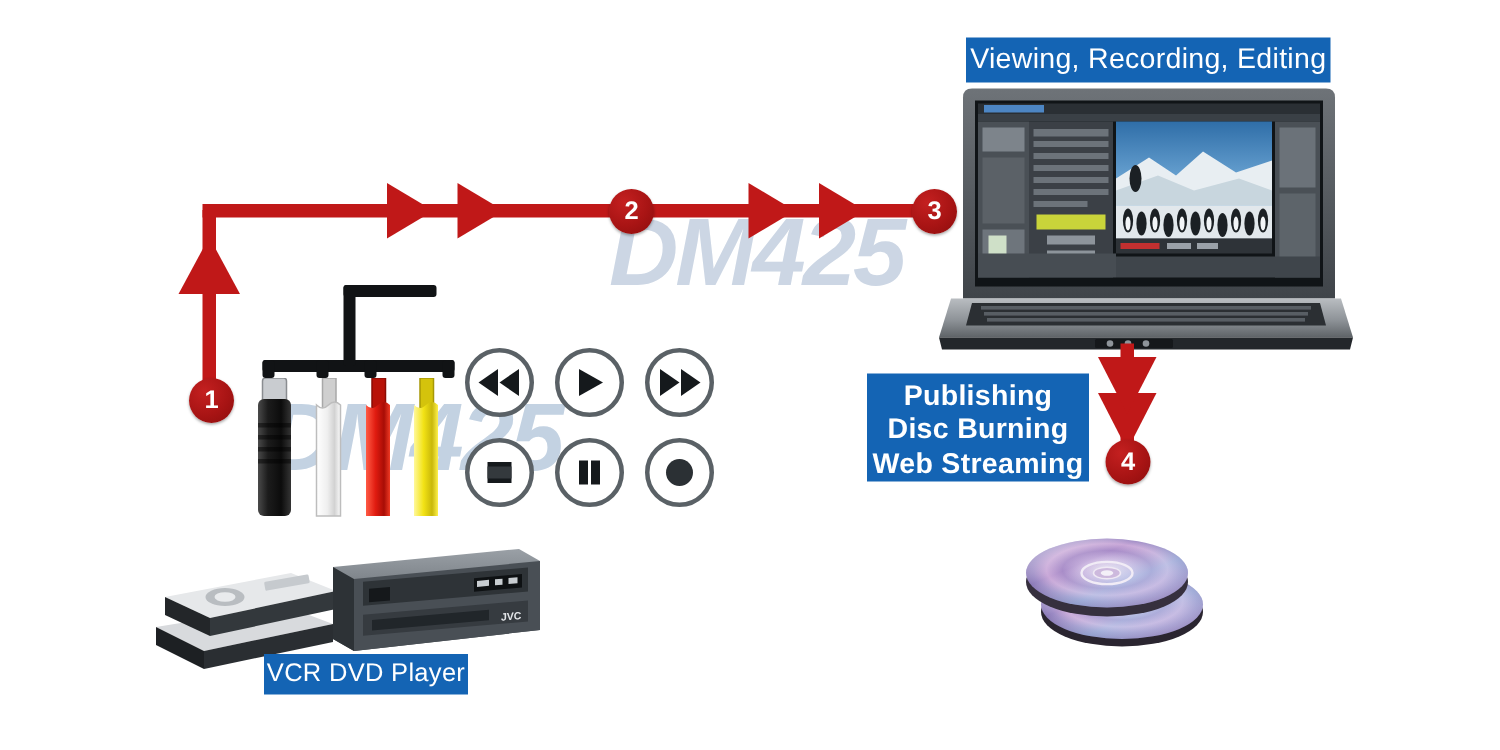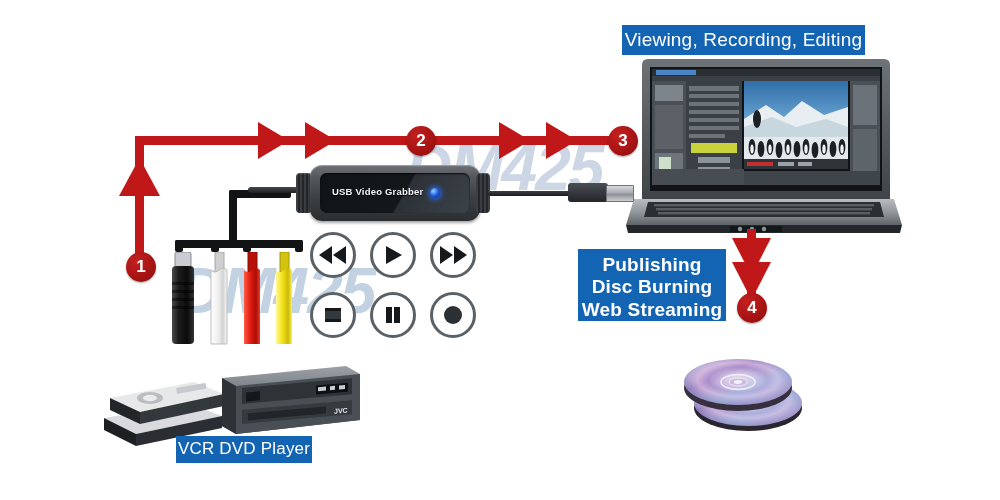--- a/index.html
+++ b/index.html
@@ -15,21 +15,21 @@
     font-family:"Liberation Sans",sans-serif;
     font-weight:400;
     text-align:center;
     line-height:1.18;
     letter-spacing:.2px;
     white-space:pre;
     box-sizing:border-box;
     z-index:40;
   }
   #lbl-usb{left:313px;top:76px;width:136px;height:30px;font-size:19px;padding-top:4px;}
-  #lbl-view{left:622px;top:25px;width:243px;height:30px;font-size:19px;padding-top:4px;}
+  #lbl-view{left:644px;top:25px;width:243px;height:30px;font-size:19px;padding-top:4px;}
   #lbl-pub{left:578px;top:249px;width:148px;height:72px;font-size:19px;padding-top:5px;font-weight:700;}
   #lbl-vcr{left:176px;top:436px;width:136px;height:27px;font-size:17px;padding-top:3px;}
 
   
   .wm{
     position:absolute;
     font-family:"Liberation Sans",sans-serif;
     font-weight:700;
     font-style:italic;
     letter-spacing:-2px;
@@ -248,36 +248,20 @@
         <stop offset="0%" stop-color="#fff89a"></stop>
           <stop offset="40%" stop-color="#f2e215"></stop>
         <stop offset="75%" stop-color="#c9b80a"></stop>
           <stop offset="100%" stop-color="#fdf04a"></stop>
       </linearGradient>
     </defs>
     <rect x="10" y="0" width="9" height="20" fill="#d4c30c" stroke="#a79806"></rect>
     <path d="M6 18 q4 4 8 0 q4 -4 8 0 v74 h-16 z" fill="url(#gyl)"></path>
   </svg>
 
-  <div class="abs" id="grabber">
-    <div id="gr-cable-l"></div>
-    <div class="gr-boot" id="gr-boot-l"></div>
-    <div id="gr-body">
-      <div id="gr-window">
-        <div id="gr-text">USB Video Grabber</div>
-        <div id="gr-led"></div>
-      </div>
-    </div>
-    <div class="gr-boot" id="gr-boot-r"></div>
-    <div id="gr-cable-r"></div>
-    <div id="usb-plug">
-      <div id="usb-shell"></div>
-      <div id="usb-metal"></div>
-    </div>
-  </div>
 
   <div class="abs" id="pbtns">
     <div class="pb" style="left:0px;top:0px;">
       <svg width="30" height="20" viewBox="0 0 30 20">
         <polygon points="14,1 14,19 1,10" fill="#15191c"></polygon>
           <polygon points="28,1 28,19 15,10" fill="#15191c"></polygon>
       </svg>
     </div>
     <div class="pb" style="left:60px;top:0px;">
       <svg width="22" height="22" viewBox="0 0 22 22">

